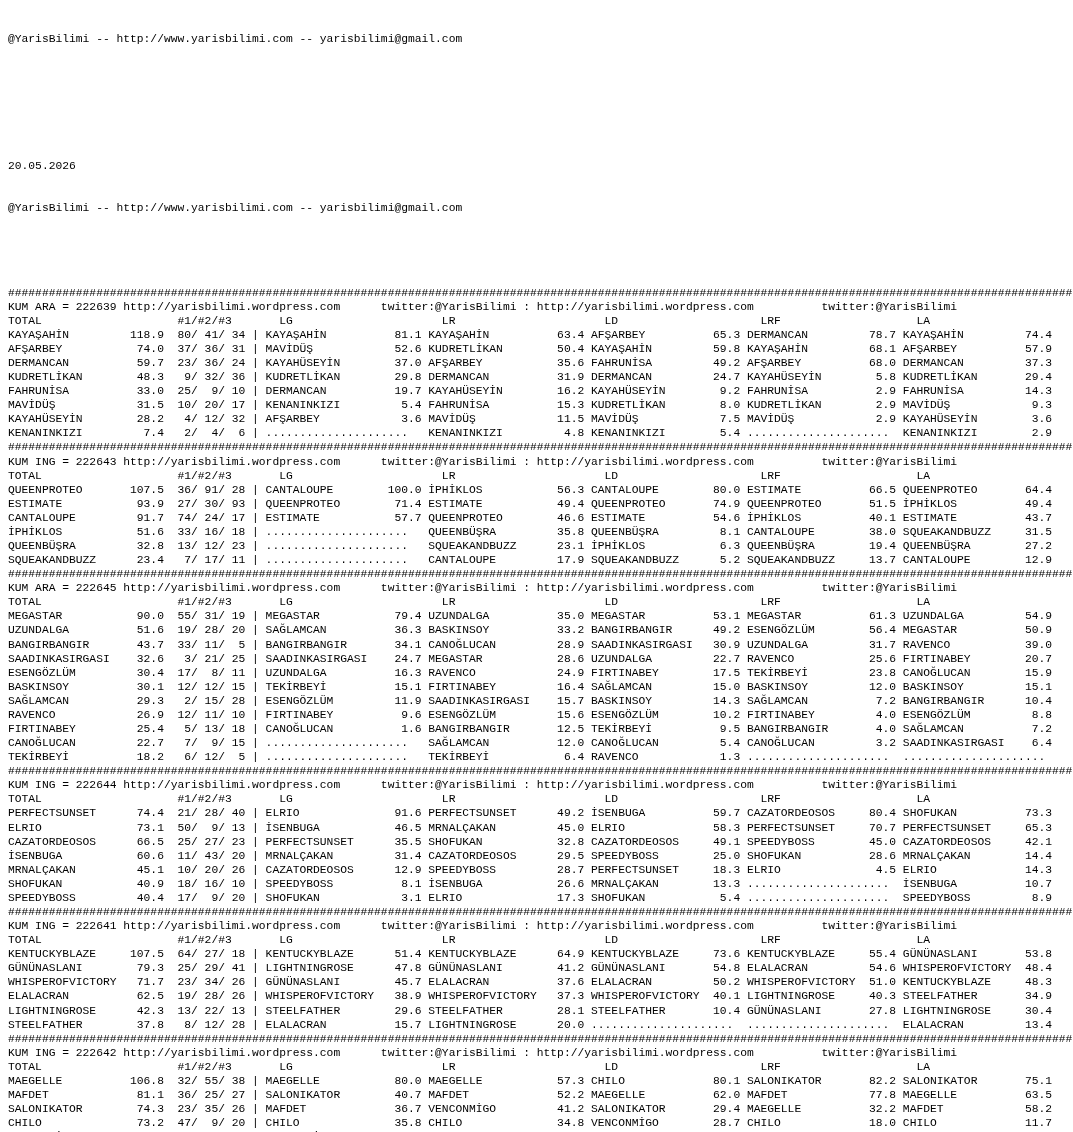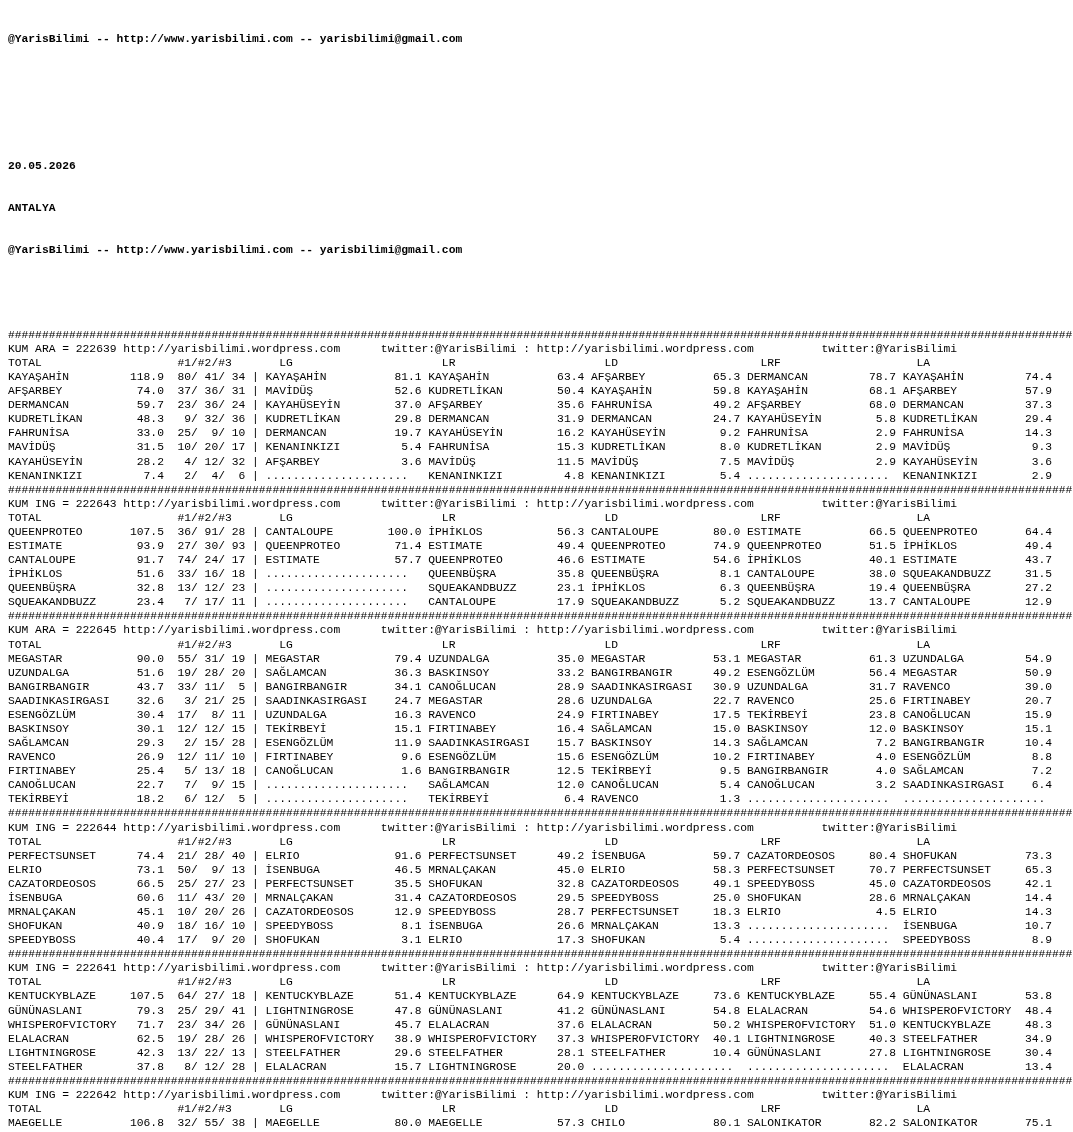--- a/index.html
+++ b/index.html
@@ -4,32 +4,31 @@
 <style>
   html,body{margin:0;padding:0;background:#ffffff;}
   body{width:1073px;height:1132px;overflow:hidden;color:#000;}
   .report{
     padding:4px 0 0 8px;
     font-family:"Liberation Mono","DejaVu Sans Mono",monospace;
     font-size:11.3px;
     line-height:14.08px;
     white-space:pre;
   }
-  .line{min-height:14.08px;white-space:pre;font-weight:bold;}
+  .line{min-height:14.08px;white-space:pre;}
   pre{margin:0;font:inherit;white-space:pre;}
 </style>
 </head>
 <body>
 
 <div class="report">
   <div class="line">@YarisBilimi -- http://www.yarisbilimi.com -- yarisbilimi@gmail.com</div>
   <div class="line"></div>
   <div class="line"></div>
   <div class="line">20.05.2026</div>
-  <div class="line">ANTALYA</div>
   <div class="line">@YarisBilimi -- http://www.yarisbilimi.com -- yarisbilimi@gmail.com</div>
   <div class="line"></div>
   <div id="sections"><pre>#############################################################################################################################################################
 KUM ARA = 222639 http://yarisbilimi.wordpress.com      twitter:@YarisBilimi : http://yarisbilimi.wordpress.com          twitter:@YarisBilimi
 TOTAL                    #1/#2/#3       LG                      LR                      LD                     LRF                    LA
 KAYAŞAHİN         118.9  80/ 41/ 34 | KAYAŞAHİN          81.1 KAYAŞAHİN          63.4 AFŞARBEY          65.3 DERMANCAN         78.7 KAYAŞAHİN         74.4
 AFŞARBEY           74.0  37/ 36/ 31 | MAVİDÜŞ            52.6 KUDRETLİKAN        50.4 KAYAŞAHİN         59.8 KAYAŞAHİN         68.1 AFŞARBEY          57.9
 DERMANCAN          59.7  23/ 36/ 24 | KAYAHÜSEYİN        37.0 AFŞARBEY           35.6 FAHRUNİSA         49.2 AFŞARBEY          68.0 DERMANCAN         37.3
 KUDRETLİKAN        48.3   9/ 32/ 36 | KUDRETLİKAN        29.8 DERMANCAN          31.9 DERMANCAN         24.7 KAYAHÜSEYİN        5.8 KUDRETLİKAN       29.4
 FAHRUNİSA          33.0  25/  9/ 10 | DERMANCAN          19.7 KAYAHÜSEYİN        16.2 KAYAHÜSEYİN        9.2 FAHRUNİSA          2.9 FAHRUNİSA         14.3

